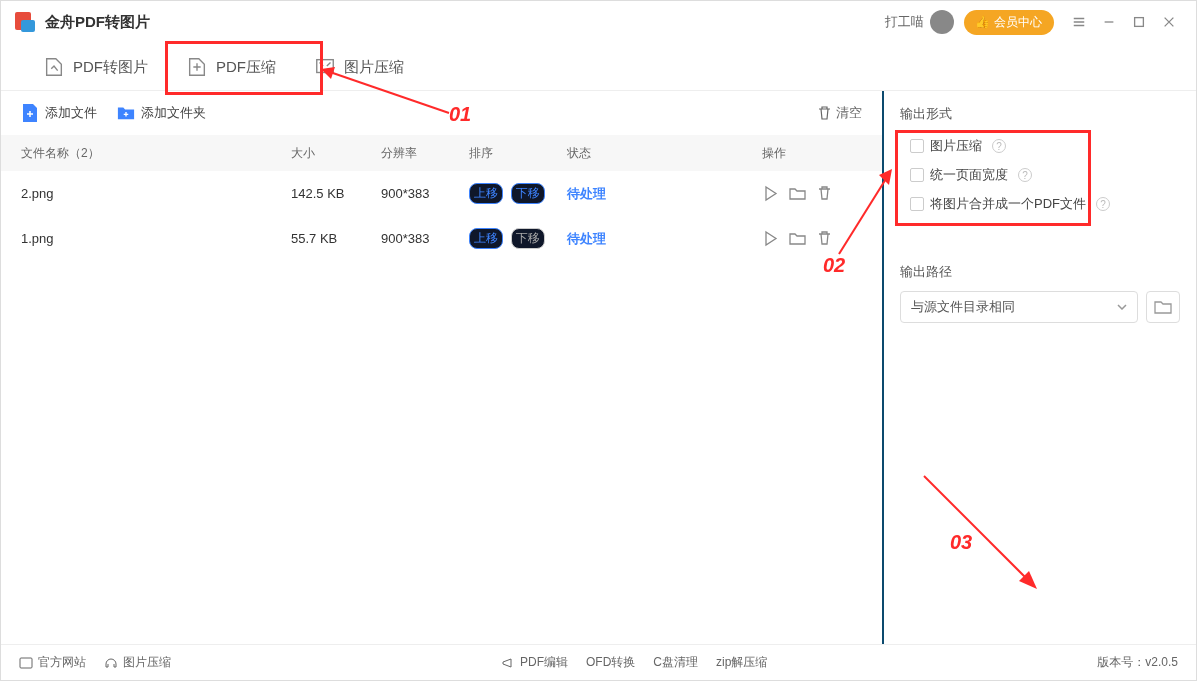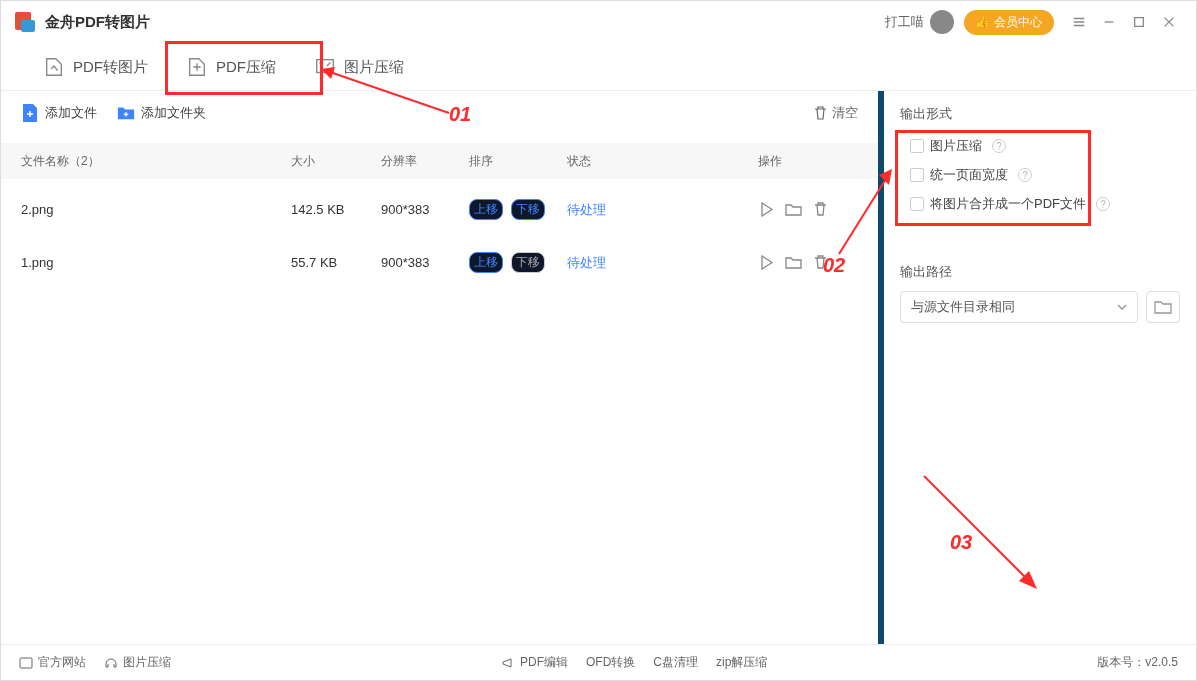--- a/index.html
+++ b/index.html
@@ -20,42 +20,42 @@
 
 
 .tabs { height: 48px; display: flex; align-items: flex-end; padding: 0 36px; border-bottom: 1px solid #eee; gap: 26px; }
 .tab { display: flex; align-items: center; gap: 8px; padding: 12px 6px; cursor: pointer; color: #555; font-size: 15px; position: relative; }
 .tab.active { color: #3e84ff; }
 .tab.active::after { content: ""; position: absolute; bottom: 0; left: 0; right: 0; height: 2px; background: #3e84ff; }
 .tab-icon { width: 22px; height: 22px; }
 
 
 .main { display: flex; height: calc(100% - 42px - 48px - 36px); }
-.left { flex: 1; display: flex; flex-direction: column; border-right: 6px solid #0c4a6e; min-width: 0; gap: 8px; }
+.left { flex: 1; display: flex; flex-direction: column; border-right: 2px solid #0c4a6e; min-width: 0; }
 .right { width: 312px; padding: 14px 16px; display: flex; flex-direction: column; }
 
 
 .toolbar { height: 44px; display: flex; align-items: center; padding: 0 20px; gap: 20px; }
 .tool-item { display: flex; align-items: center; gap: 6px; color: #444; cursor: pointer; }
 .tool-icon { width: 18px; height: 20px; }
 .tool-spacer { flex: 1; }
 .clear-btn { display: flex; align-items: center; gap: 4px; color: #666; cursor: pointer; }
 
 
 .table-head { height: 36px; background: #f7f7f7; display: flex; align-items: center; padding: 0 20px; color: #666; font-size: 12px; }
 .col-name { width: 270px; }
 .col-size { width: 90px; }
 .col-res { width: 88px; }
 .col-sort { width: 98px; }
 .col-status { width: 120px; flex: 1; }
 .col-ops { width: 100px; text-align: left;}
 .row { height: 45px; display: flex; align-items: center; padding: 0 20px; font-size: 13px; color: #333; }
 .sort-btn { border: 1px solid #3e84ff; color: #3e84ff; background: #0f172a; border-radius: 8px; padding: 1px 4px; font-size: 12px; cursor: pointer; margin-right: 4px; }
 .sort-btn.gray { border-color: #ccc; color: #aaa; }
-.status-text { color: #3e84ff; }
+.status-text { color: #3e84ff; font-weight: bold; }
 .op-icons { display: flex; gap: 10px; color: #888; }
 .op-icons svg { width: 17px; height: 17px; cursor: pointer; }
 
 
 .progress-area { border-top: 1px solid #eee; padding: 14px 20px; display: flex; align-items: center; color: #666; margin-top: auto; }
 .progress-area .label { margin-right: 10px; }
 .progress-area .spacer { flex: 1; }
 
 
 .section-title { font-size: 13px; color: #555; margin-bottom: 10px; }

